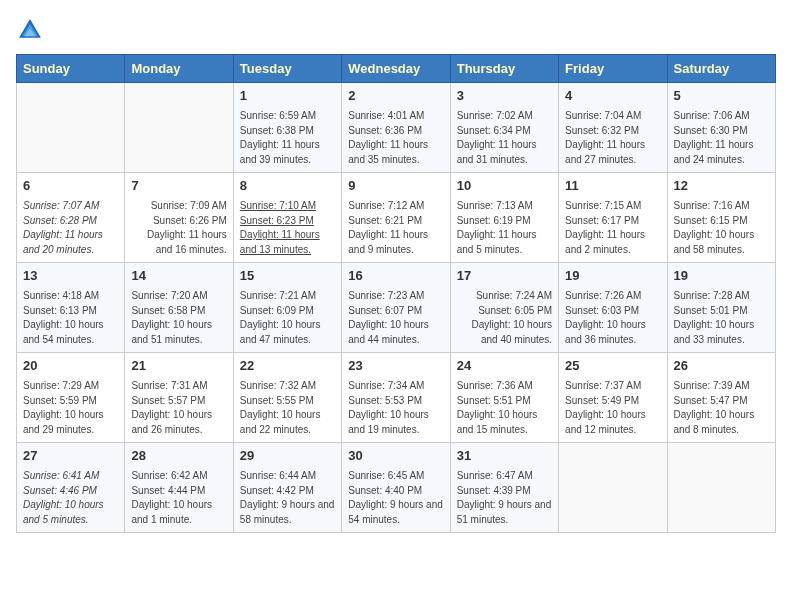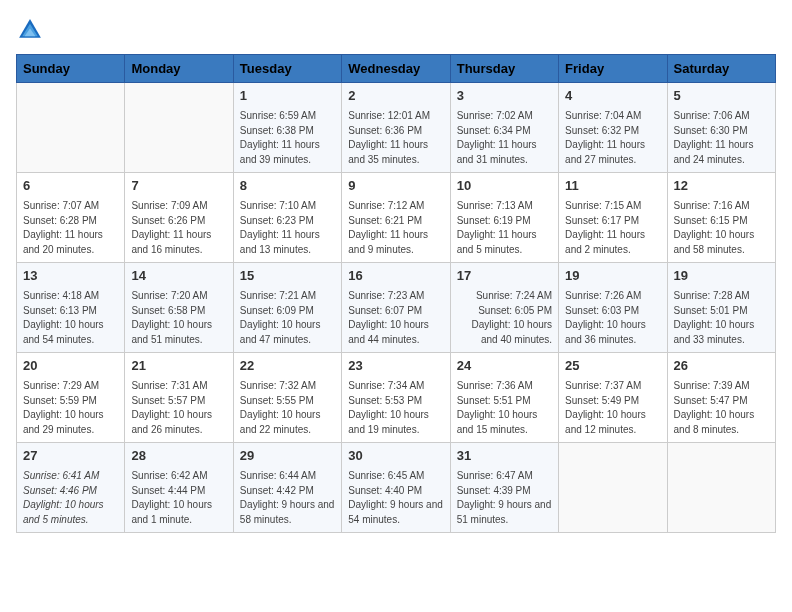--- a/index.html
+++ b/index.html
@@ -44,21 +44,21 @@
       font-size: 15px;
       color: #555;
     }
     table {
       width: 100%;
       border-collapse: collapse;
       table-layout: fixed;
     }
     thead tr th {
       background: #3a7abf;
-      color: #000000;
+      color: #fef9c3;
       text-align: left;
       padding: 6px 6px;
       font-size: 13px;
       font-weight: bold;
       border: 1px solid #2a5a9f;
     }
     tbody tr td {
       vertical-align: top;
       border: 1px solid #ccc;
       padding: 5px 6px;
@@ -126,21 +126,21 @@
         <td class="empty-cell"></td>
         <td class="empty-cell"></td>
         <td>
           <span class="day-number">1</span>
           <div class="day-info" style="white-space: pre-line;">Sunrise: 6:59 AM
 Sunset: 6:38 PM
 Daylight: 11 hours and 39 minutes.</div>
         </td>
         <td>
           <span class="day-number">2</span>
-          <div class="day-info" style="white-space: pre-line;">Sunrise: 12:01 AM
+          <div class="day-info" style="white-space: pre-line;">Sunrise: 4:01 AM
 Sunset: 6:36 PM
 Daylight: 11 hours and 35 minutes.</div>
         </td>
         <td>
           <span class="day-number">3</span>
           <div class="day-info" style="white-space: pre-line;">Sunrise: 7:02 AM
 Sunset: 6:34 PM
 Daylight: 11 hours and 31 minutes.</div>
         </td>
         <td>
@@ -152,33 +152,33 @@
         <td>
           <span class="day-number">5</span>
           <div class="day-info" style="white-space: pre-line;">Sunrise: 7:06 AM
 Sunset: 6:30 PM
 Daylight: 11 hours and 24 minutes.</div>
         </td>
       </tr>
       <tr>
         <td>
           <span class="day-number">6</span>
-          <div class="day-info" style="white-space: pre-line;">Sunrise: 7:07 AM
+          <div class="day-info" style="white-space: pre-line; font-style: italic;">Sunrise: 7:07 AM
 Sunset: 6:28 PM
 Daylight: 11 hours and 20 minutes.</div>
         </td>
         <td>
           <span class="day-number">7</span>
-          <div class="day-info" style="white-space: pre-line;">Sunrise: 7:09 AM
+          <div class="day-info" style="white-space: pre-line; text-align: right;">Sunrise: 7:09 AM
 Sunset: 6:26 PM
 Daylight: 11 hours and 16 minutes.</div>
         </td>
         <td>
           <span class="day-number">8</span>
-          <div class="day-info" style="white-space: pre-line;">Sunrise: 7:10 AM
+          <div class="day-info" style="white-space: pre-line; text-decoration: underline;">Sunrise: 7:10 AM
 Sunset: 6:23 PM
 Daylight: 11 hours and 13 minutes.</div>
         </td>
         <td>
           <span class="day-number">9</span>
           <div class="day-info" style="white-space: pre-line;">Sunrise: 7:12 AM
 Sunset: 6:21 PM
 Daylight: 11 hours and 9 minutes.</div>
         </td>
         <td>

